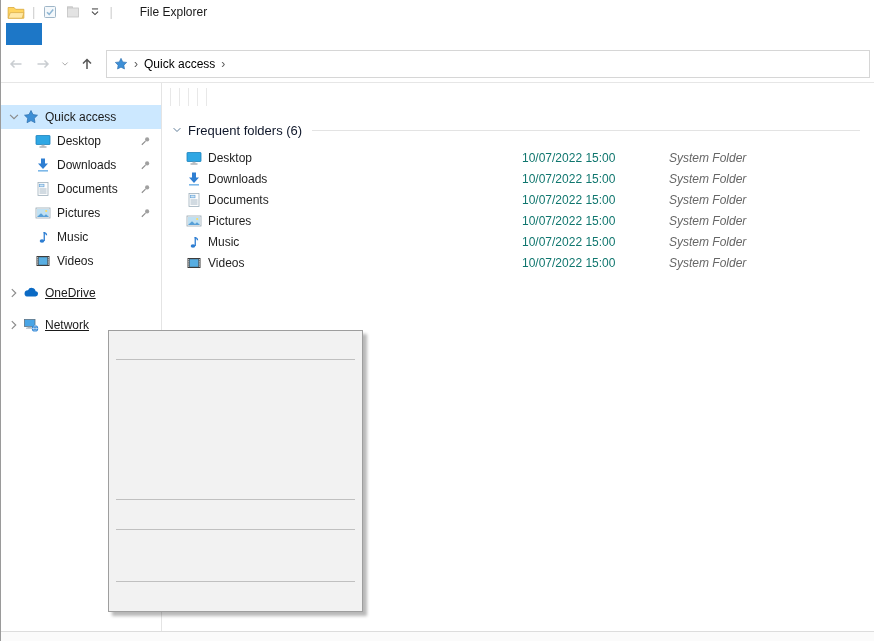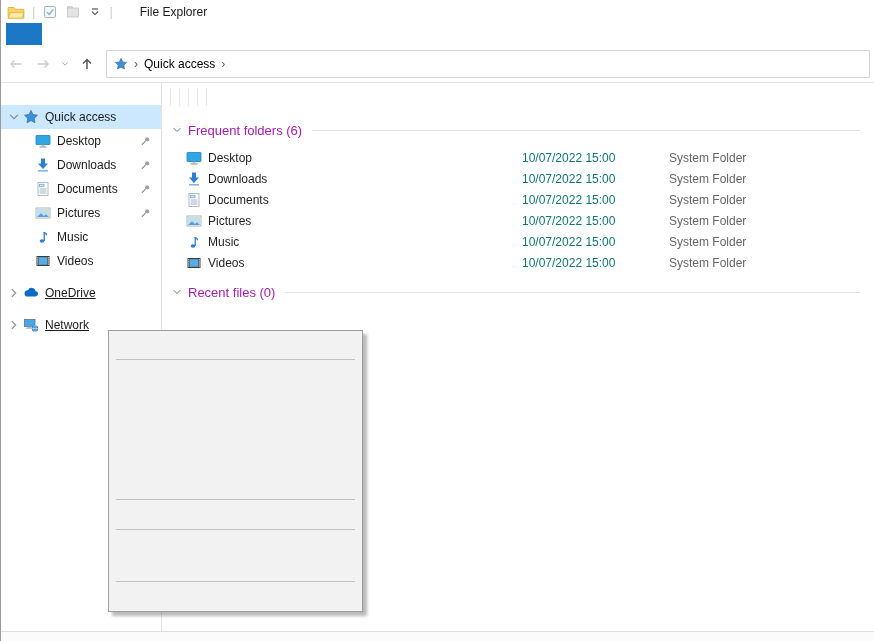--- a/index.html
+++ b/index.html
@@ -34,22 +34,22 @@
   .nav-item.gap{margin-top:8px;text-decoration:underline;}
   .nav-item.child{padding-left:34px;}
   .expander{width:14px;height:14px;margin-right:2px;color:#8a8a8a;}
   .nav-icon{width:16px;height:16px;margin-right:6px;}
   .pin{width:13px;height:13px;margin-left:auto;margin-right:9px;color:#8c8c8c;}
 
   
   .main{flex:1;position:relative;overflow:hidden;}
   .cols{display:flex;height:28px;align-items:center;font-size:12px;color:#44566b;}
   .col{box-sizing:border-box;padding-left:8px;border-right:1px solid #e8e8e8;height:18px;line-height:18px;}
-  .w1{width:269px;} .w2{width:82px;} .w3{width:148px;} .w4{width:117px;} .w5{width:84px;}
-  .group-header{display:flex;align-items:center;height:22px;margin:8px 0 6px 0;padding-left:9px;color:#a21caf;font-size:13px;}
+  .w1{width:269px;} .w2{width:82px;} .w3{width:148px;} .w4{width:117px;font-style:italic;} .w5{width:84px;}
+  .group-header{display:flex;align-items:center;height:22px;margin:8px 0 6px 0;padding-left:9px;color:#0f172a;font-size:13px;}
   .gchev{width:12px;height:12px;color:#5a7894;margin-right:5px;}
   .gh-line{flex:1;height:1px;background:#e3e3e3;margin:0 14px 0 10px;}
   .frow{display:flex;height:21px;align-items:center;font-size:12px;}
   .cell{box-sizing:border-box;white-space:nowrap;overflow:hidden;}
   .c-name{display:flex;align-items:center;padding-left:24px;color:#1f1f1f;}
   .c-name .ic{width:16px;height:16px;margin-right:6px;}
   .c-muted{padding-left:8px;color:#666;}
   .c-date{padding-left:9px;color:#0f766e;}
 
   
@@ -399,27 +399,20 @@
             <svg class="ic">
                 <use href="#sym-videos"></use>
               </svg>
             <span>Videos</span>
           </div>
           <div class="cell c-muted w2"></div>
           <div class="cell c-date w3">10/07/2022 15:00</div>
           <div class="cell c-muted w4">System Folder</div>
           <div class="cell c-muted w5"></div>
         </div>
-          <div class="group-header">
-          <svg class="ic gchev">
-              <use href="#sym-chevdown"></use>
-            </svg>
-          <span>Recent files (0)</span>
-          <div class="gh-line"></div>
-        </div>
         </div>
 
     </div>
   </div>
 
   <div class="menu">
 
   <div class="menu-item bold"></div>
       <div class="menu-sep"></div>
       <div class="menu-item"></div>

